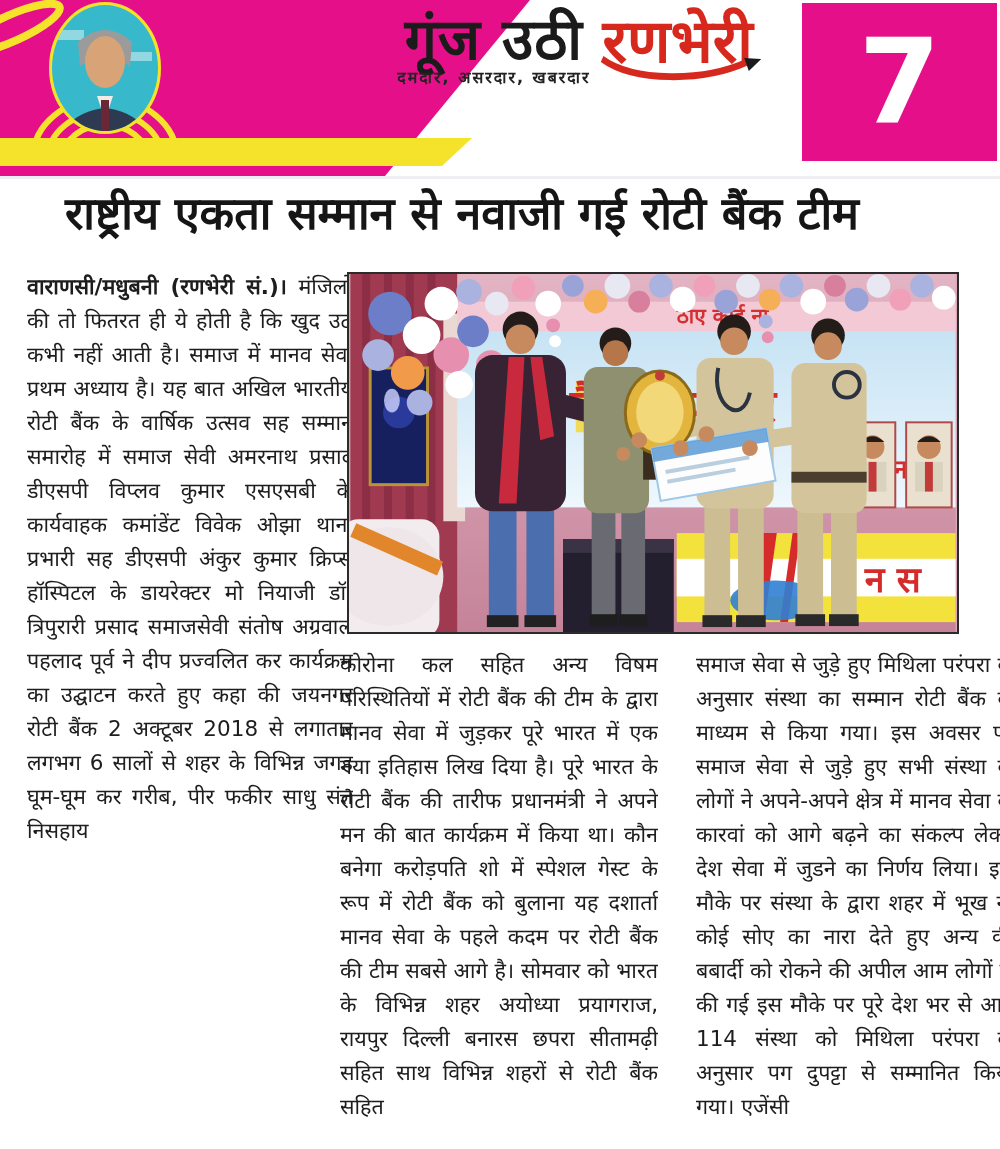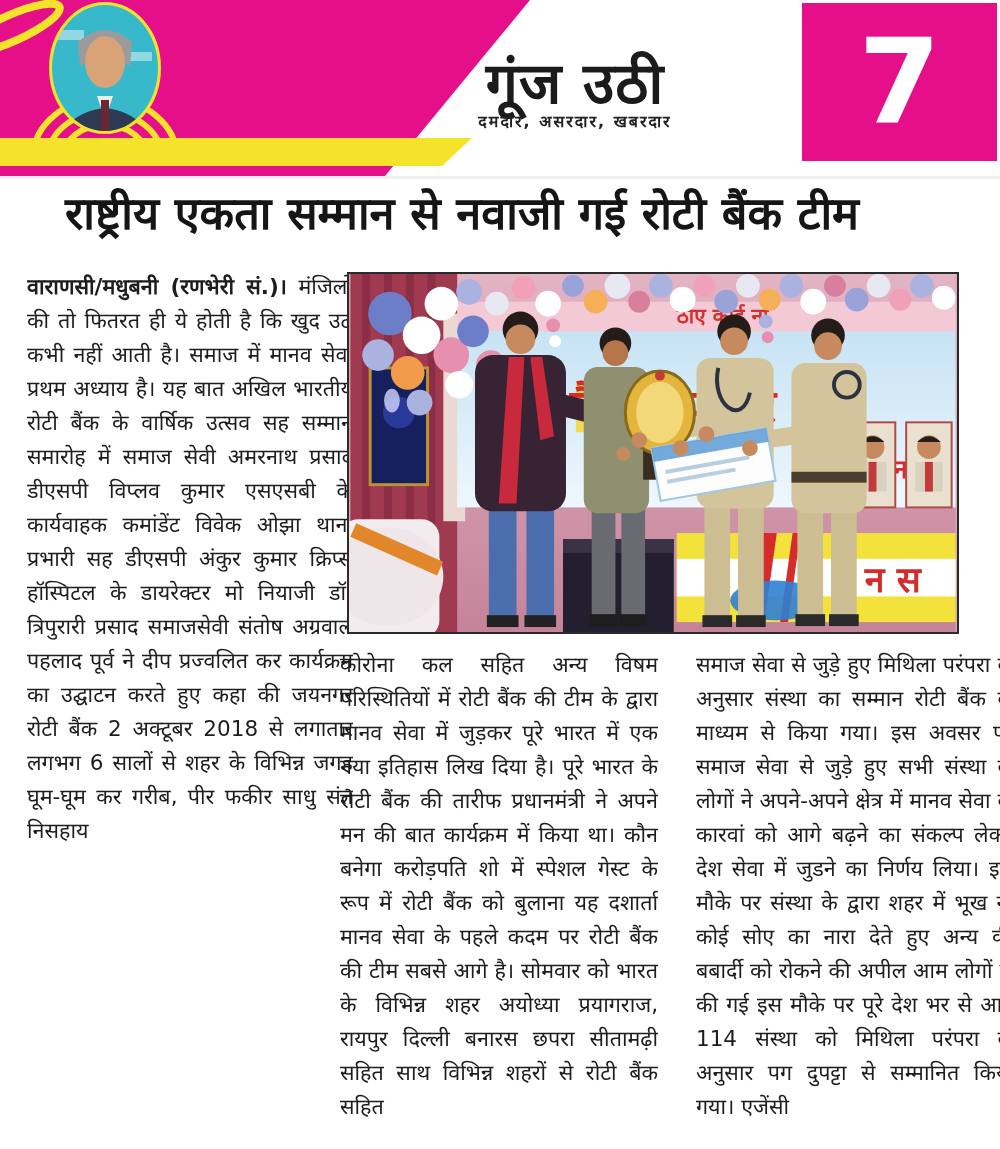--- a/index.html
+++ b/index.html
@@ -4,21 +4,21 @@
 <style>
   html,body{margin:0;padding:0;background:#ffffff;}
   .page{position:relative;width:1000px;height:1149px;background:#ffffff;overflow:hidden;
         font-family:"DejaVu Sans","Liberation Sans",sans-serif;}
 
   
   .header{position:absolute;left:0;top:0;width:1000px;height:176px;background:#ffffff;
           border-bottom:3px solid #f0eef2;}
   .header-left-art{position:absolute;left:0;top:0;}
   .masthead{position:absolute;left:340px;top:10px;width:470px;text-align:center;}
-  .masthead-row{display:flex;justify-content:center;align-items:flex-start;gap:12px;margin-top:44px;}
+  .masthead-row{display:flex;justify-content:center;align-items:flex-start;gap:12px;}
   .masthead-black-wrap{display:inline-block;}
   .masthead-black{font-size:57px;font-weight:800;color:#1b1b1b;line-height:1.05;letter-spacing:1px;}
   .masthead-tagline{font-size:16px;font-weight:700;color:#222;letter-spacing:2px;margin-top:-4px;}
   .masthead-red-wrap{position:relative;display:inline-block;}
   .masthead-red{font-size:60px;font-weight:800;color:#d7281e;line-height:1.05;}
   .red-swoosh{position:absolute;left:-4px;right:-10px;bottom:-12px;height:30px;width:108%;}
   .dateline{font-size:27px;font-weight:700;color:#141414;margin-top:14px;letter-spacing:1px;}
   .page-number-box{position:absolute;left:802px;top:3px;width:195px;height:158px;background:#e60f8a;
                    display:flex;align-items:center;justify-content:center;}
   .page-number{font-size:118px;font-weight:800;color:#ffffff;line-height:1;}
@@ -77,20 +77,27 @@
           <rect x="101" y="100" width="8" height="32" fill="#6b2737"></rect>
         </g>
       </g>
     </svg>
 
     <div class="masthead">
       <div class="masthead-row">
         <div class="masthead-black-wrap">
           <div class="masthead-black">गूंज उठी</div>
           <div class="masthead-tagline">दमदार, असरदार, खबरदार</div>
+        </div>
+        <div class="masthead-red-wrap">
+          <div class="masthead-red">रणभेरी</div>
+          <svg class="red-swoosh" viewBox="0 0 210 30" preserveAspectRatio="none">
+            <path d="M4,4 C45,27 135,27 192,7" fill="none" stroke="#d7281e" stroke-width="7"></path>
+            <polygon points="188,3 210,4 194,16" fill="#1b1b1b"></polygon>
+          </svg>
         </div>
       </div>
     </div>
 
     <div class="page-number-box">
       <span class="page-number">7</span>
     </div>
   </div>
 
   <div class="headline">राष्ट्रीय एकता सम्मान से नवाजी गई रोटी बैंक टीम</div>

